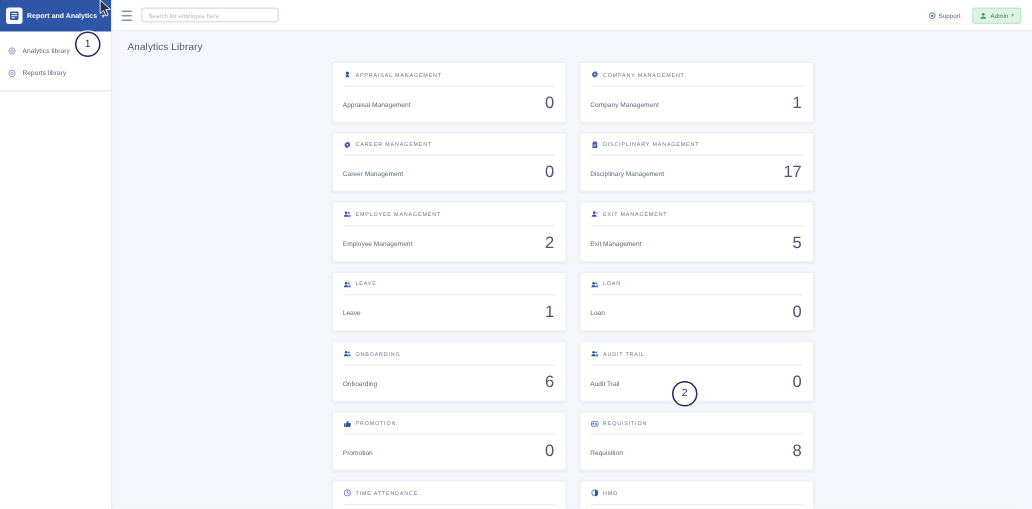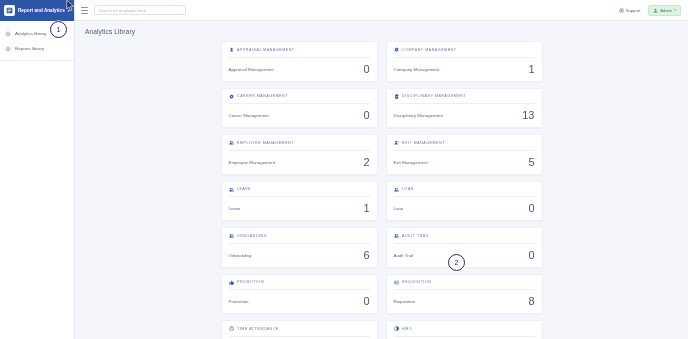--- a/index.html
+++ b/index.html
@@ -388,21 +388,21 @@
                     <rect x="5.6" y="1" width="4.8" height="2.4" rx=".8" fill="#2f56a6"></rect>
                     <rect x="5" y="6" width="6" height="1" fill="#fff"></rect>
                     <rect x="5" y="8.4" width="6" height="1" fill="#fff"></rect>
                     <rect x="5" y="10.8" width="4" height="1" fill="#fff"></rect>
                   </svg>
                 </span>
                 <span class="ttl">DISCIPLINARY MANAGEMENT</span>
               </div>
               <div class="card-body">
                 <span class="card-label">Disciplinary Management</span>
-                <span class="card-value">13</span>
+                <span class="card-value">17</span>
               </div>
             </div>
             <div class="card">
               <div class="card-head">
                 <span class="ico">
                   <svg width="5.2" height="5.2" viewBox="0 0 16 16">
                     <circle cx="5.3" cy="5.6" r="2.7" fill="#2f56a6"></circle>
                     <circle cx="11" cy="6.1" r="2.2" fill="#2f56a6" opacity=".8"></circle>
                     <path d="M.8 14c0-3 2-4.6 4.5-4.6S9.8 11 9.8 14z" fill="#2f56a6"></path>
                     <path d="M9.4 14c0-2.5 1.3-4 3.1-4 1.7 0 2.7 1.3 2.7 4z" fill="#2f56a6" opacity=".8"></path>

